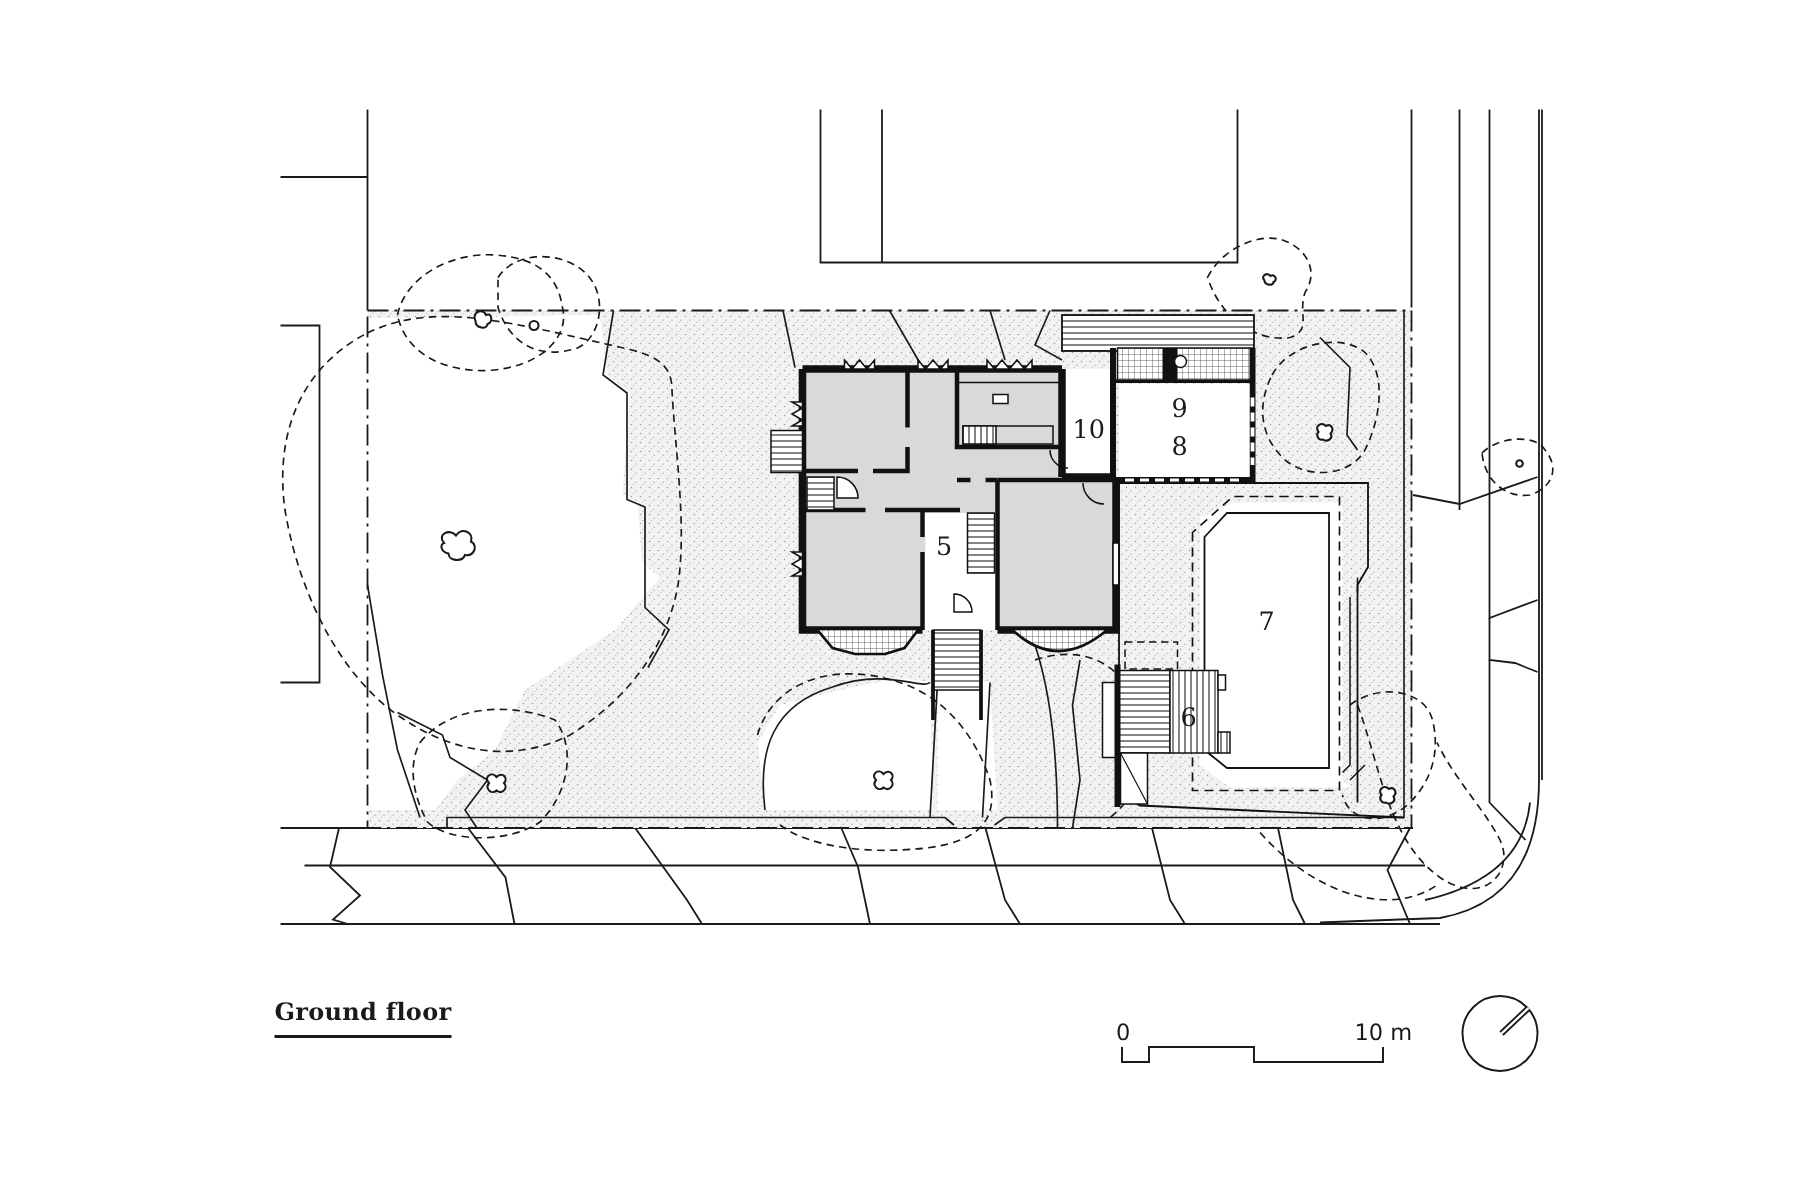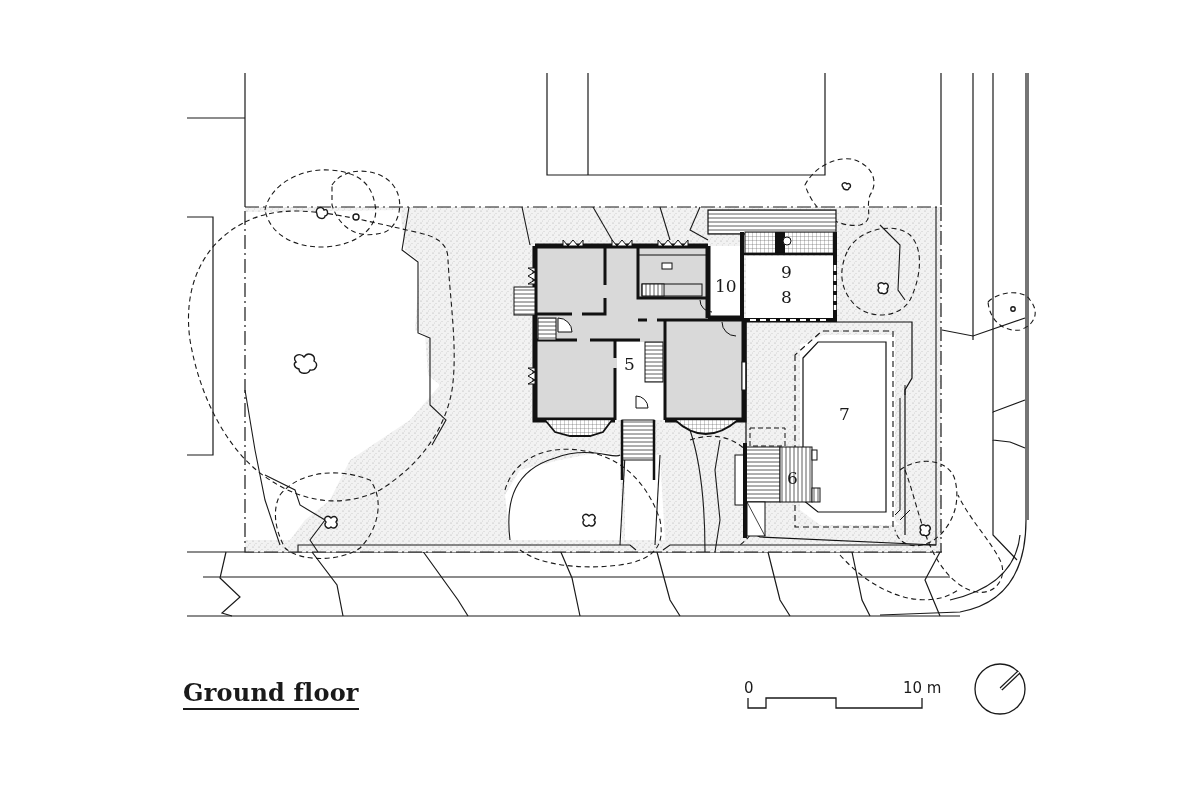--- a/index.html
+++ b/index.html
@@ -1,20 +1,20 @@
 <!DOCTYPE html>
 <html><head>
 <meta charset="utf-8">
 <style>
   html, body { margin: 0; padding: 0; background: #ffffff; }
   body { width: 1199px; height: 800px; position: relative; overflow: hidden;
          font-family: "DejaVu Sans", sans-serif; }
   #plan { position: absolute; left: 0; top: 0; width: 1199px; height: 800px; }
-  .title { position: absolute; left: 183px; top: 678px; font-family: "DejaVu Serif", serif;
-           font-weight: bold; font-size: 24px; color: #1a1a1a; border-bottom: 2.5px solid #1a1a1a;
+  .title { position: absolute; left: 183px; top: 660px; font-family: "DejaVu Serif", serif;
+           font-weight: bold; font-size: 16px; color: #1a1a1a; border-bottom: 2.5px solid #1a1a1a;
            line-height: 30px; letter-spacing: 0.2px; }
   .lbl { font-family: "DejaVu Serif", serif; font-size: 17px; fill: #1a1a1a; }
   .scale-txt { font-family: "DejaVu Sans", sans-serif; font-size: 15px; fill: #1a1a1a; }
 </style>
 </head>
 <body>
 
 <svg id="plan" viewBox="0 0 1199 800" xmlns="http://www.w3.org/2000/svg">
   <defs>
     <pattern id="stipple" width="6" height="6" patternUnits="userSpaceOnUse">

